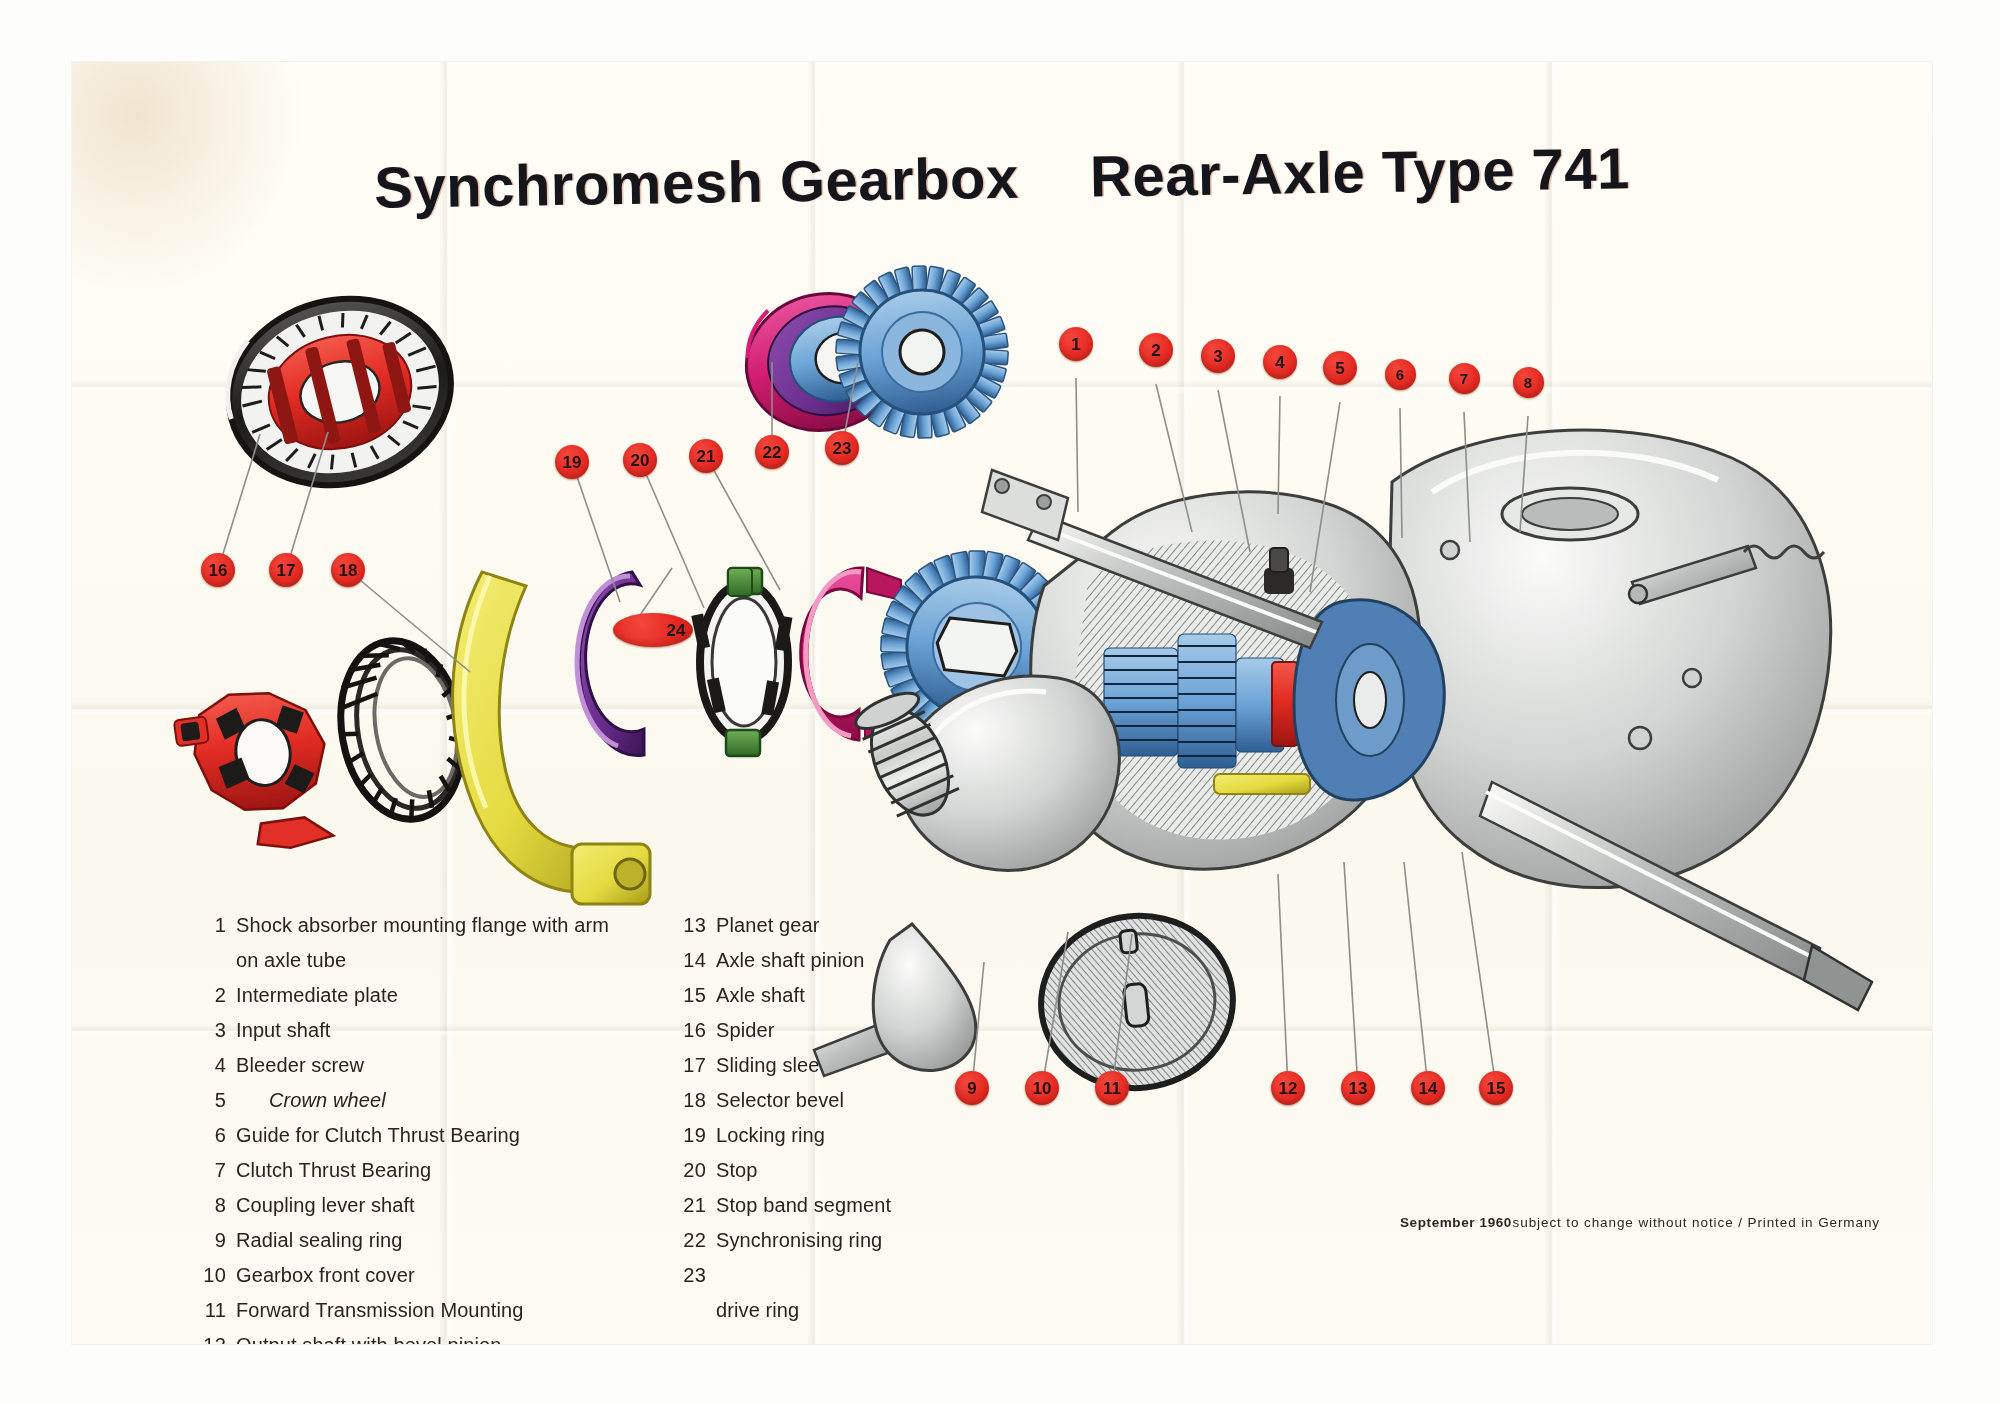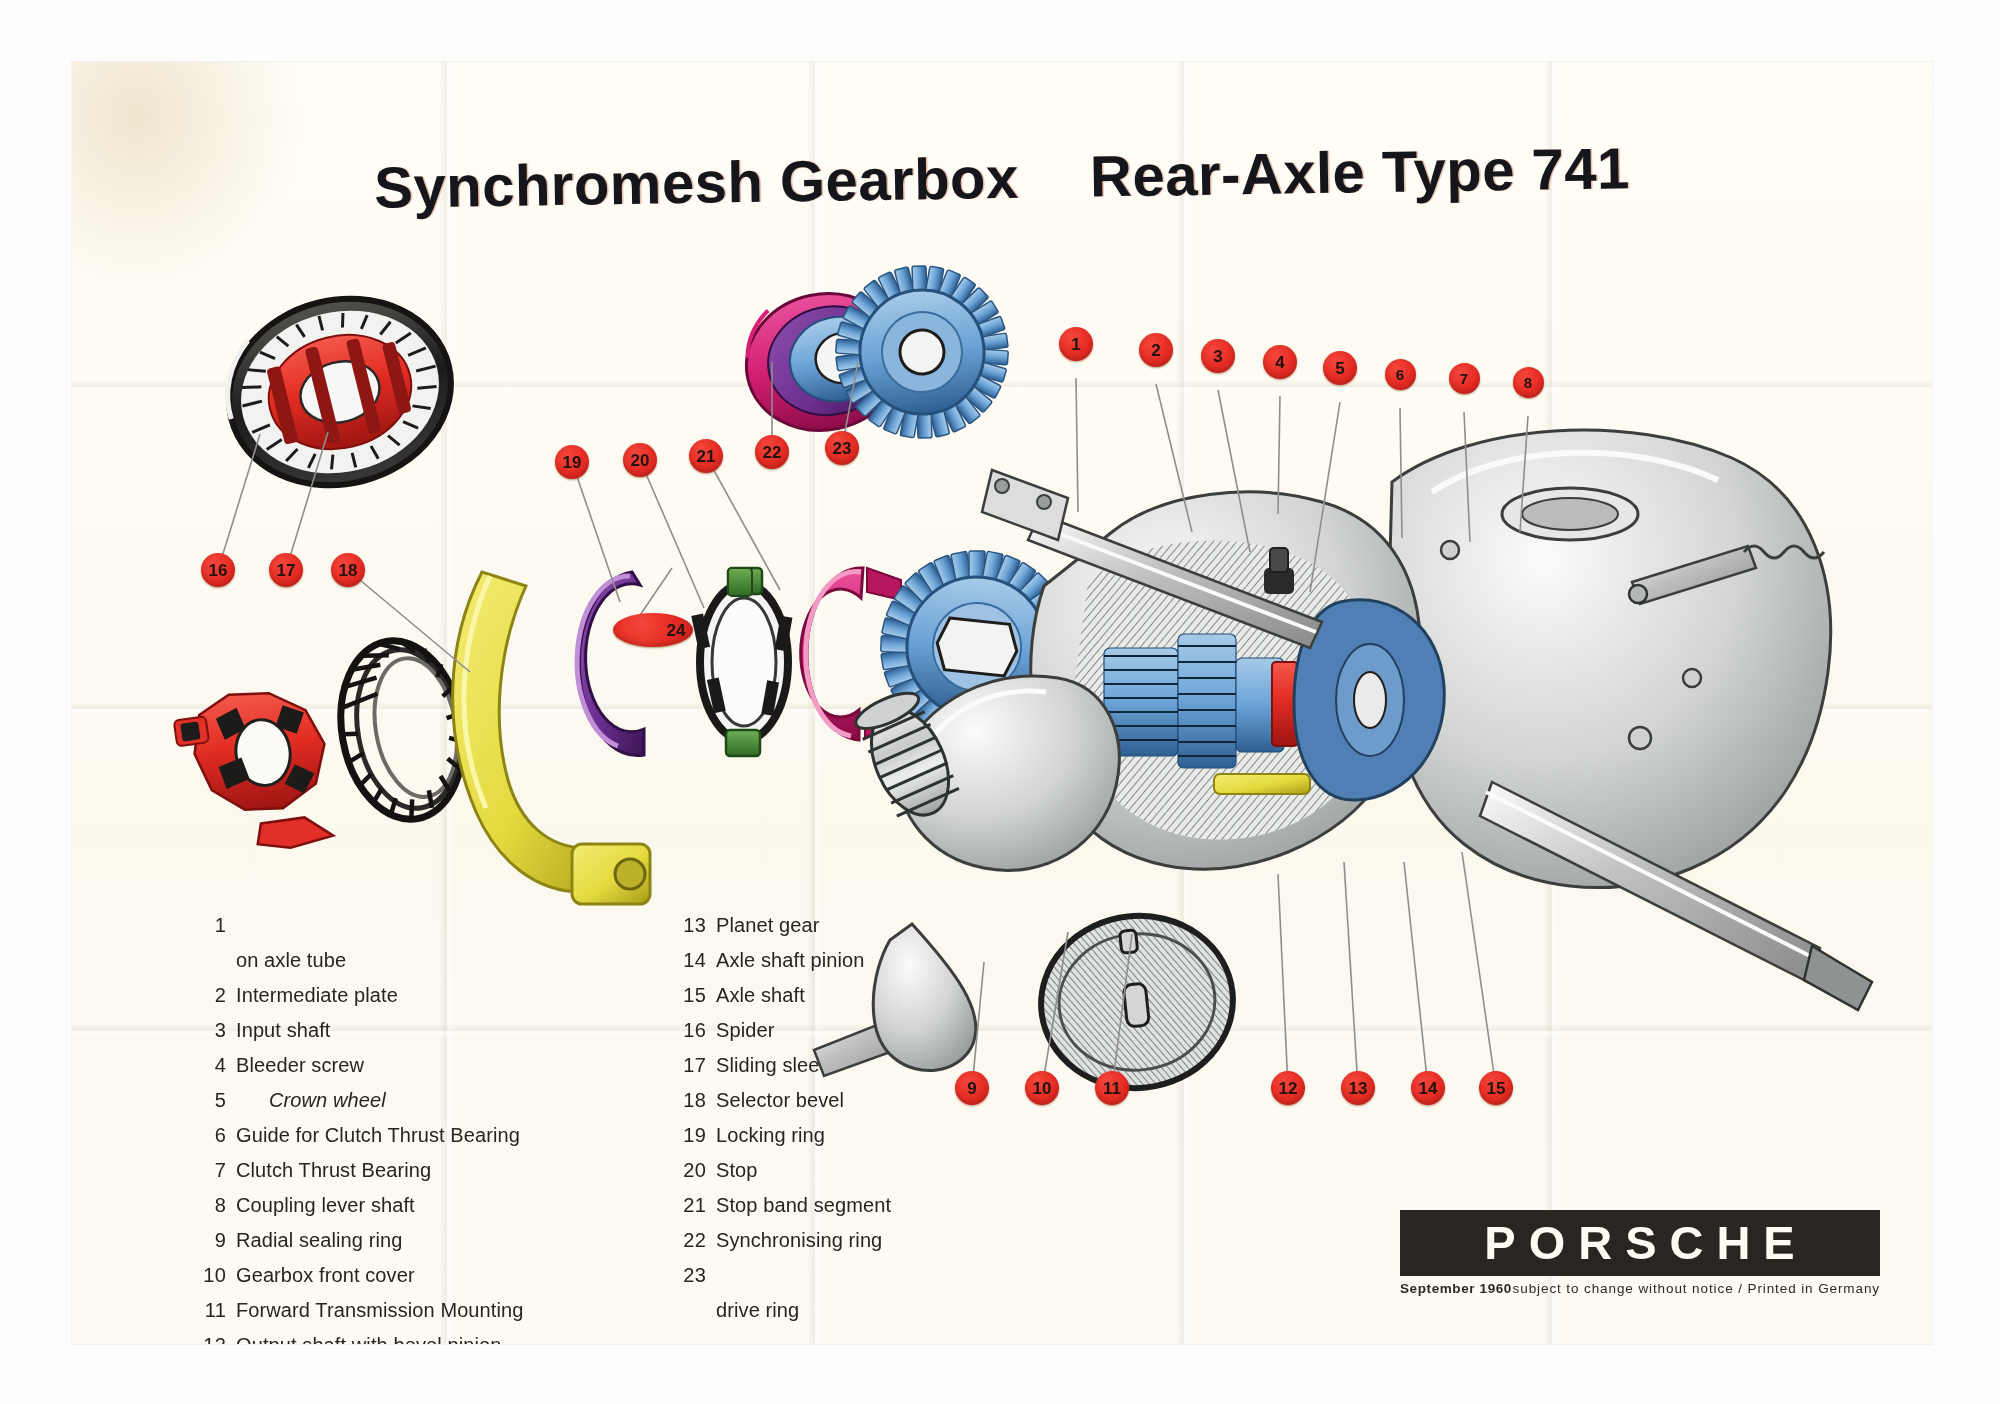--- a/index.html
+++ b/index.html
@@ -568,20 +568,21 @@
       <div class="badge" style="left: 617px; top: 377px;">21</div>
       <div class="badge" style="left: 683px; top: 373px;">22</div>
       <div class="badge" style="left: 753px; top: 369px;">23</div>
       <div class="badge" style="left: 541px; top: 551px; padding-left: 46px;">24</div>
     </div>
 
   <div id="legend">
     <div class="legend-col" id="legend-left">
         <div class="legend-row">
           <span class="legend-num">1</span>
+          <span class="legend-label">Shock absorber mounting flange with arm</span>
         </div>
         <div class="legend-row legend-cont">
           <span class="legend-num">·</span>
           <span class="legend-label">on axle tube</span>
         </div>
         <div class="legend-row">
           <span class="legend-num">2</span>
           <span class="legend-label">Intermediate plate</span>
         </div>
         <div class="legend-row">
@@ -670,20 +671,19 @@
           <span class="legend-num">23</span>
         </div>
         <div class="legend-row legend-cont">
           <span class="legend-num">·</span>
           <span class="legend-label">drive ring</span>
         </div>
       </div>
   </div>
 
   <div id="porsche-block">
-    <div id="porsche-logo">PORSCHE</div>
     <div id="porsche-fine">
       <span id="porsche-date">September 1960</span>
       <span id="porsche-notice">subject to change without notice / Printed in Germany</span>
     </div>
   </div>
 
 </div>
 
 </body></html>

